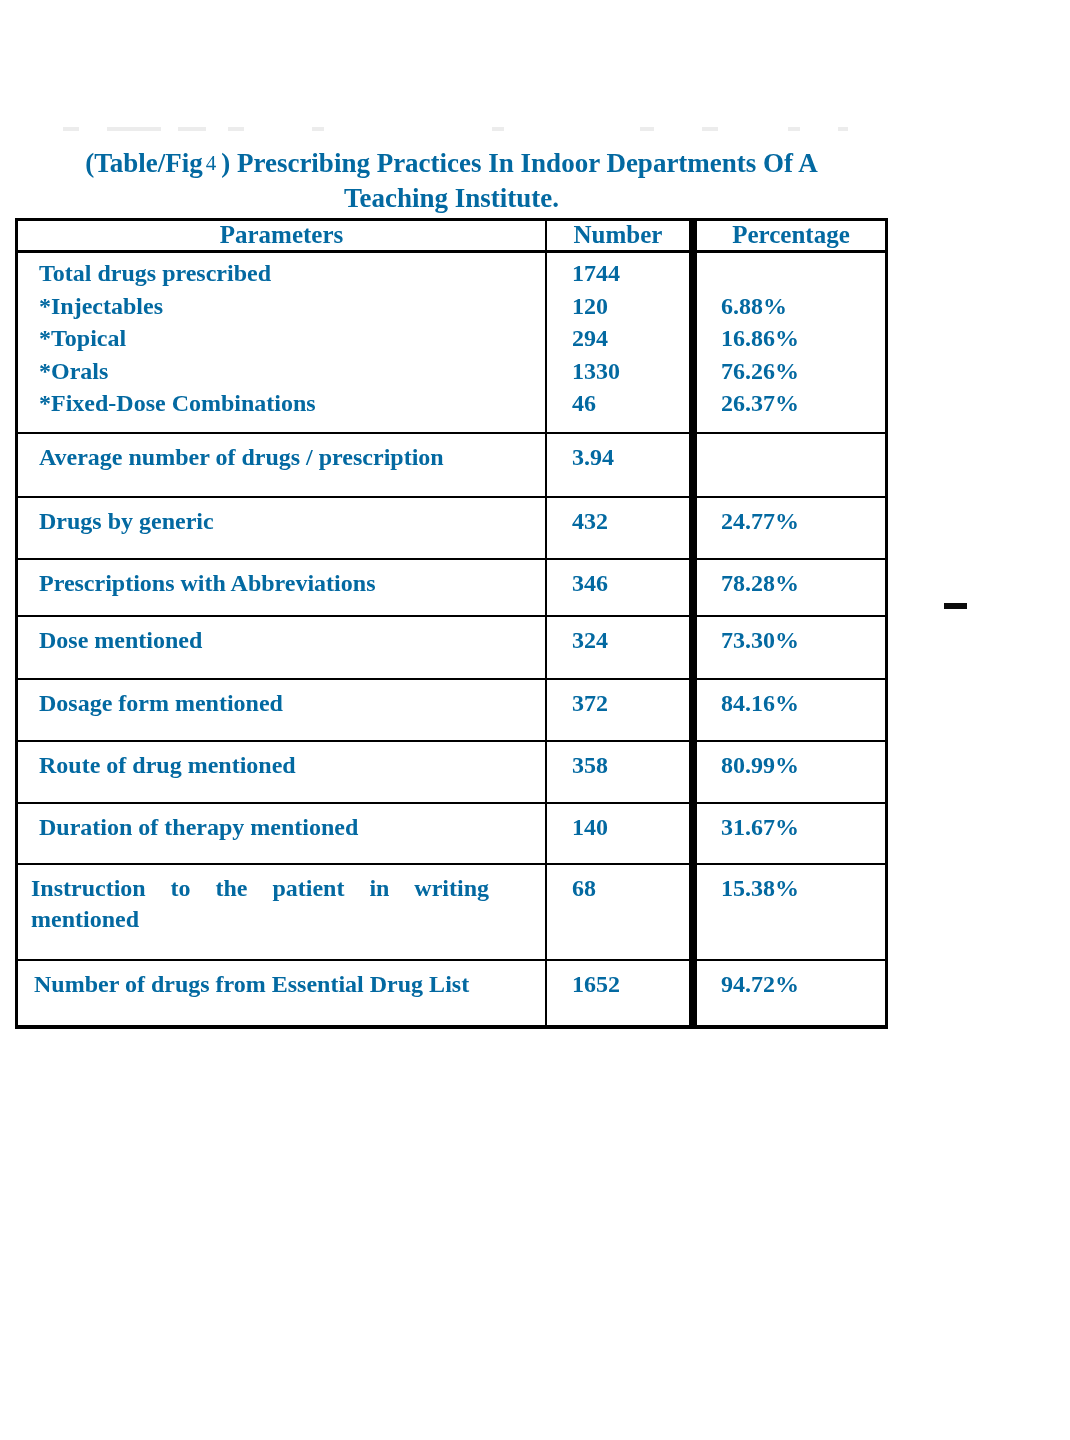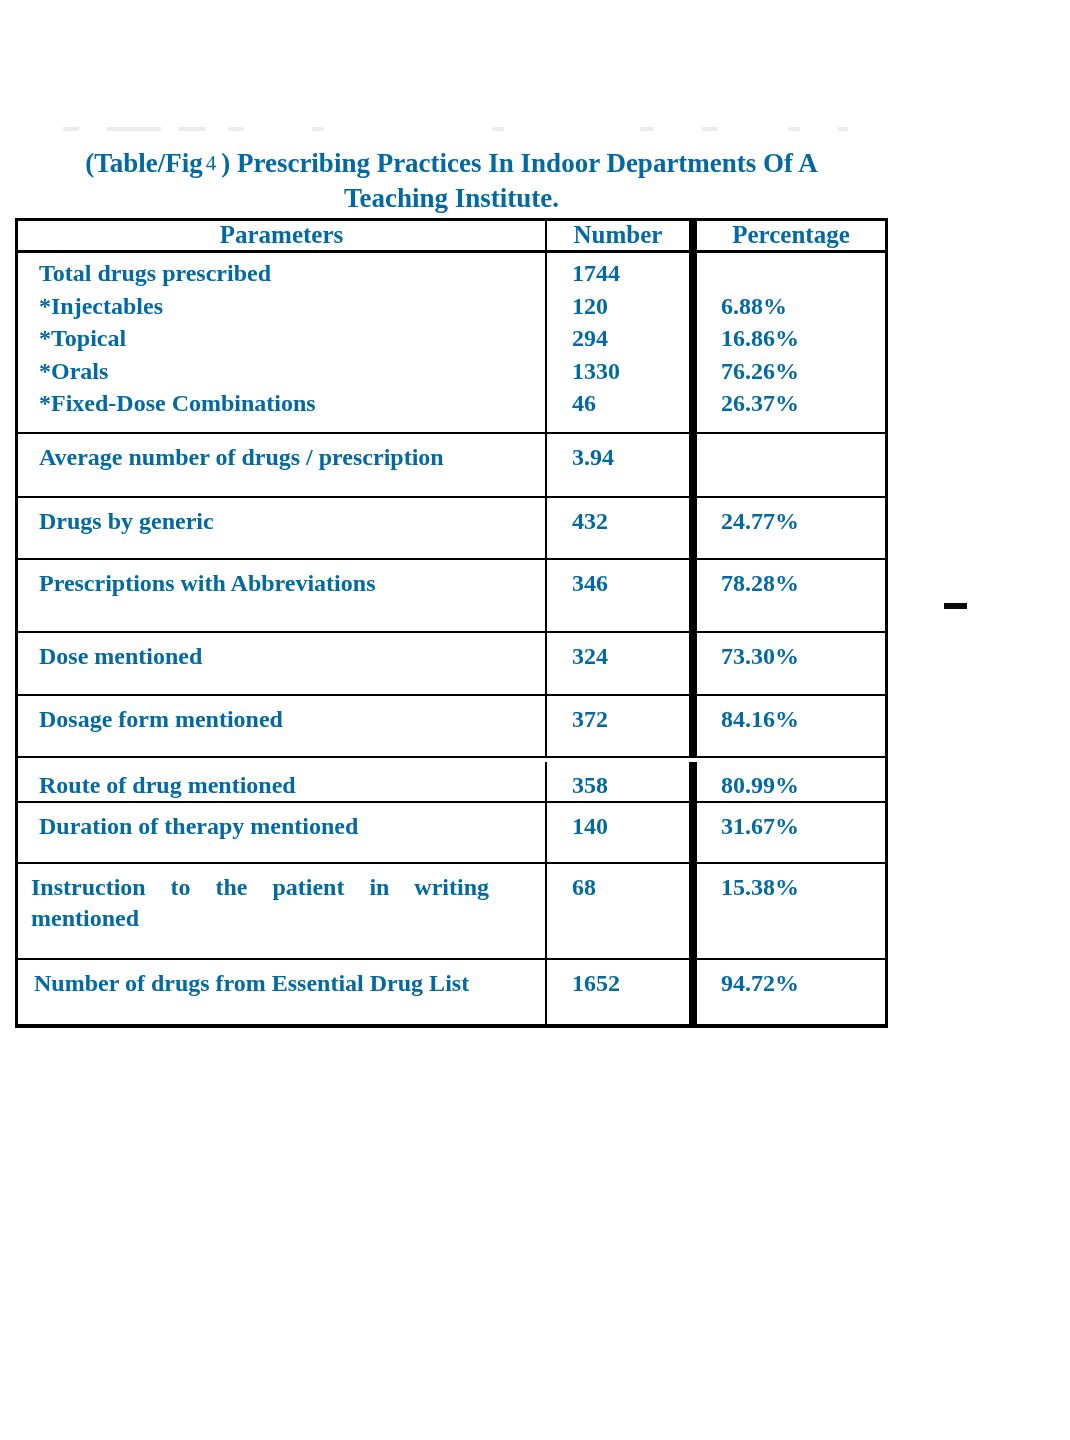--- a/index.html
+++ b/index.html
@@ -58,24 +58,24 @@
   }
   .trow {
     display: flex;
     border-top: 2px solid #000;
     box-sizing: border-box;
   }
   .trow.header-row { border-top: none; height: 29px; }
   .trow.group-row  { border-top: 3px solid #000; height: 182px; }
   .rh64 { height: 64px; }
   .rh62 { height: 62px; }
-  .rh63a { height: 73px; }
+  .rh63a { height: 57px; }
   .rh63b { height: 63px; }
   .rh62b { height: 62px; }
-  .rh63c { height: 45px; align-items: flex-end; }
+  .rh63c { height: 62px; }
   .rh61 { height: 61px; justify-content: center; }
   .rh96 { height: 96px; }
   .rh66 { height: 66px; }
 
   .cell {
     box-sizing: border-box;
     font-weight: bold;
     font-size: 24px;
     line-height: 31px;
     overflow: hidden;

